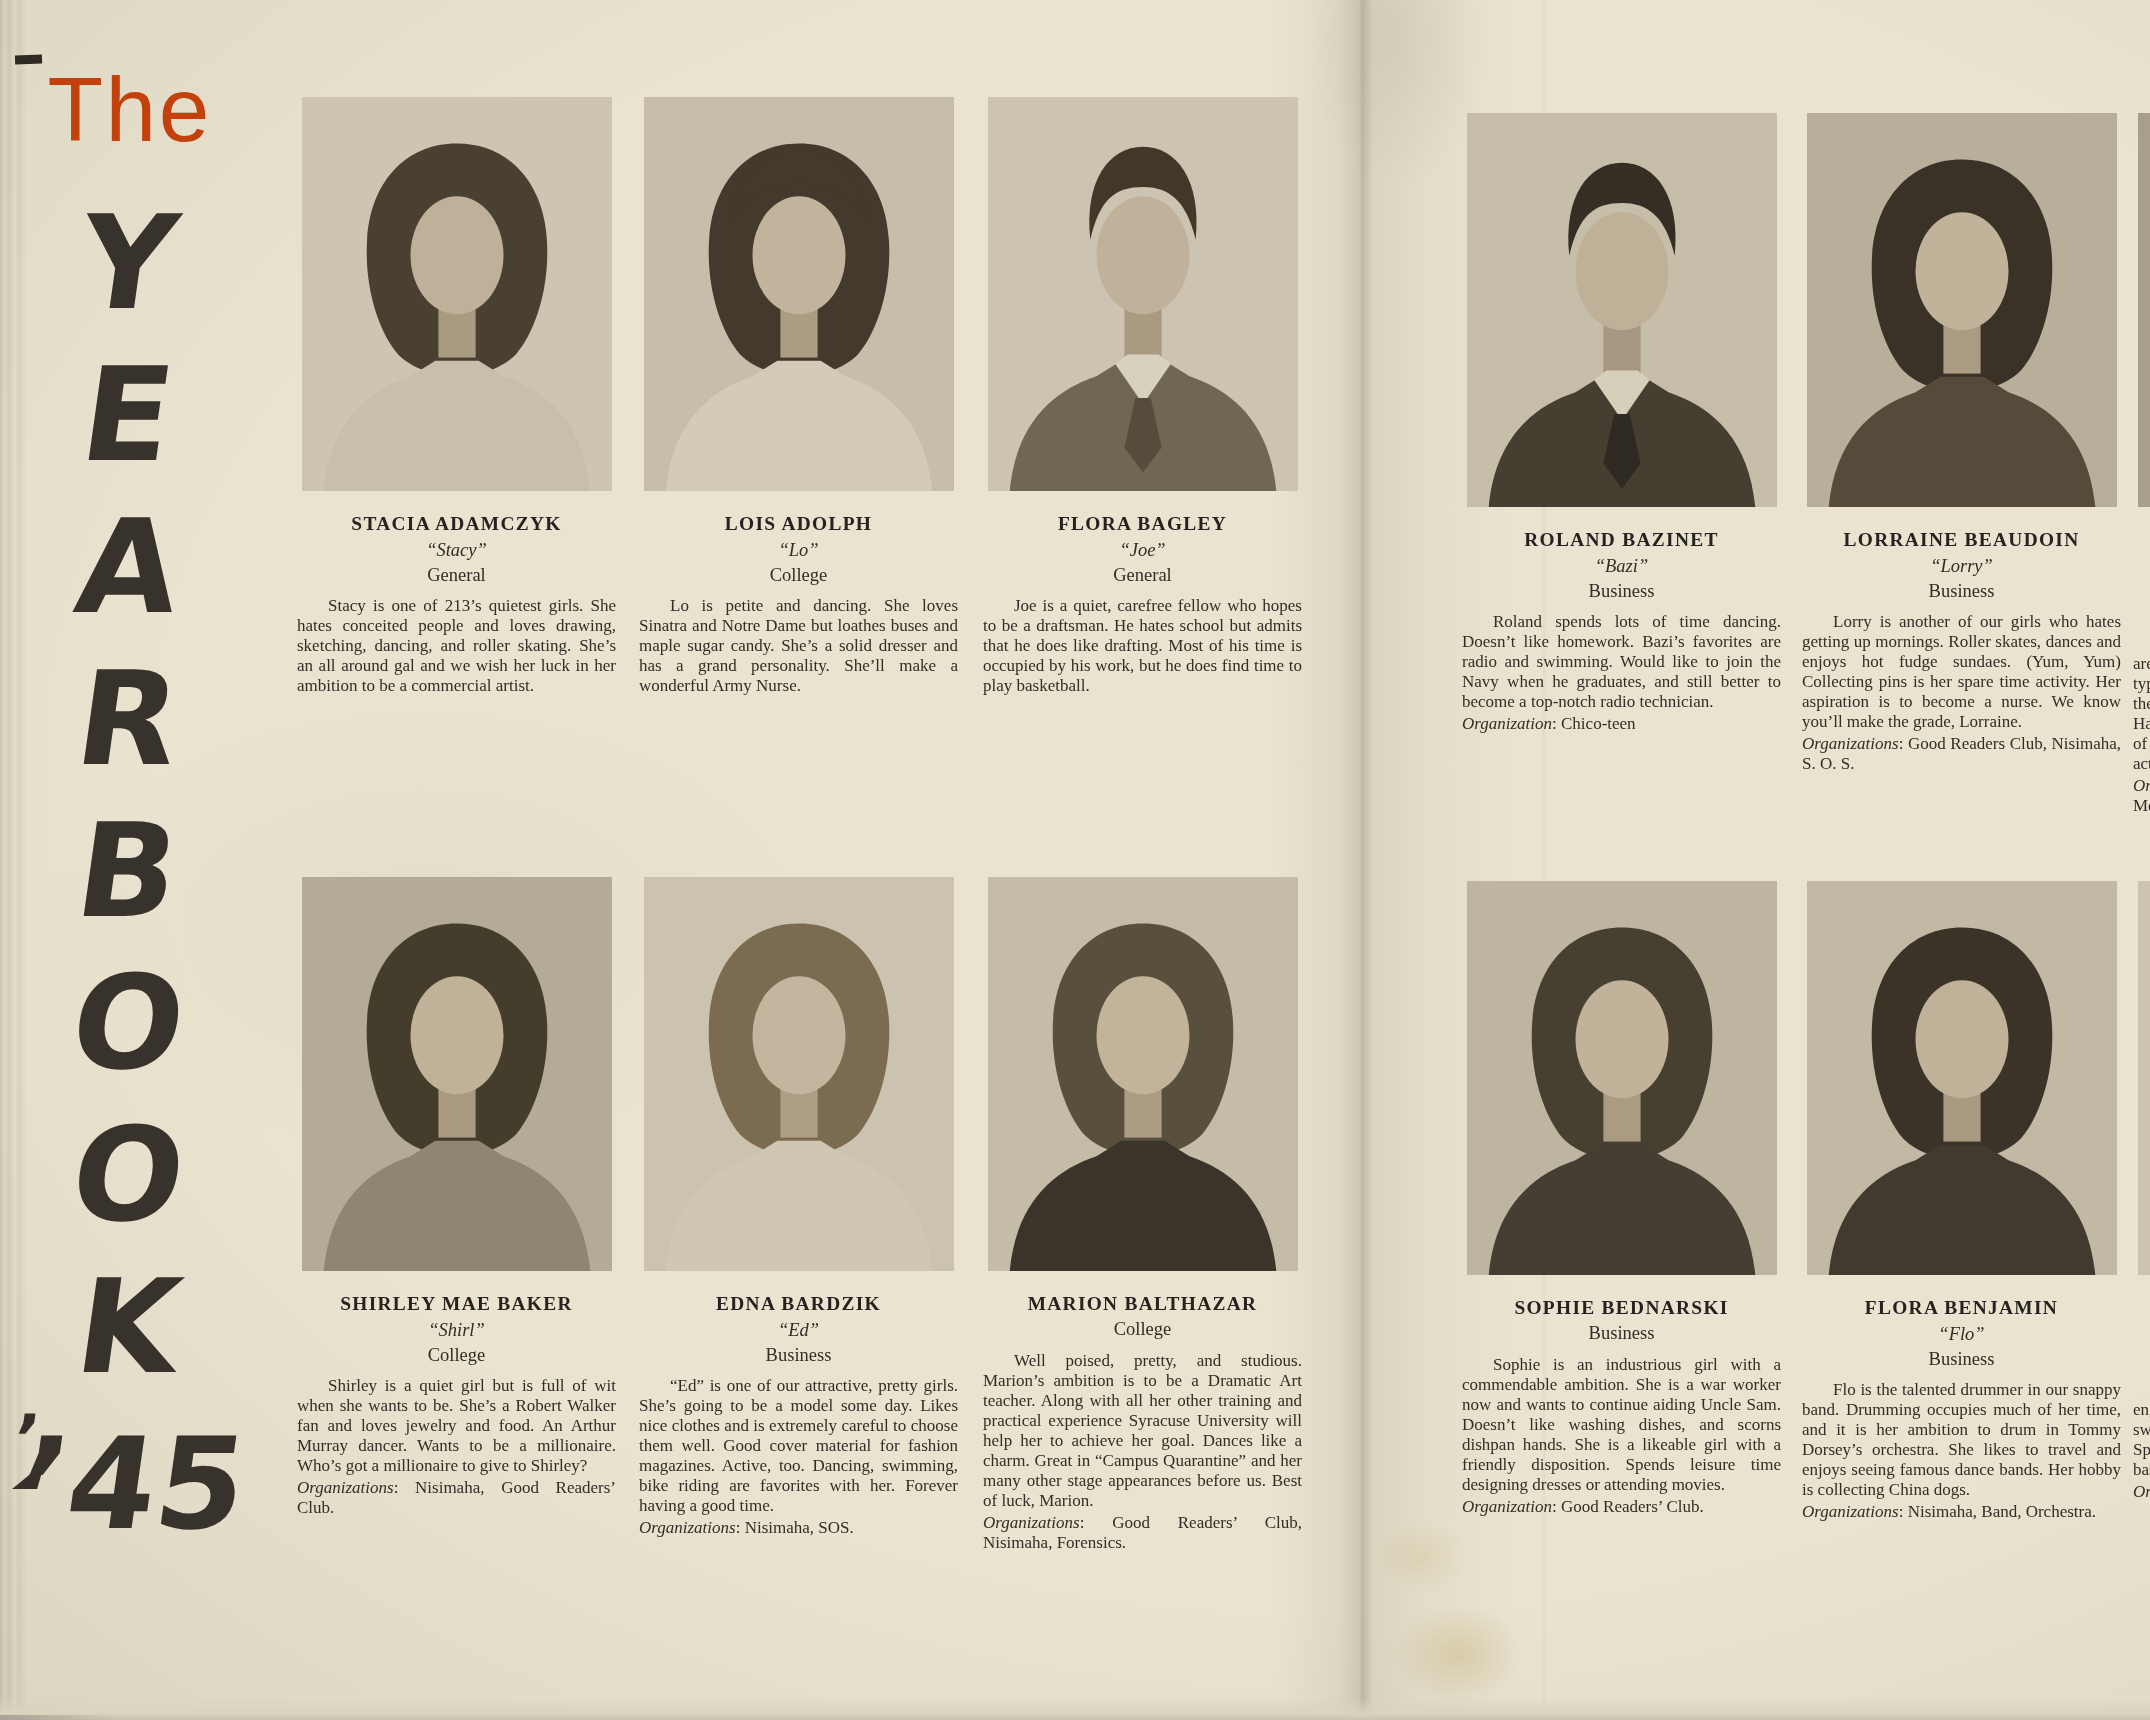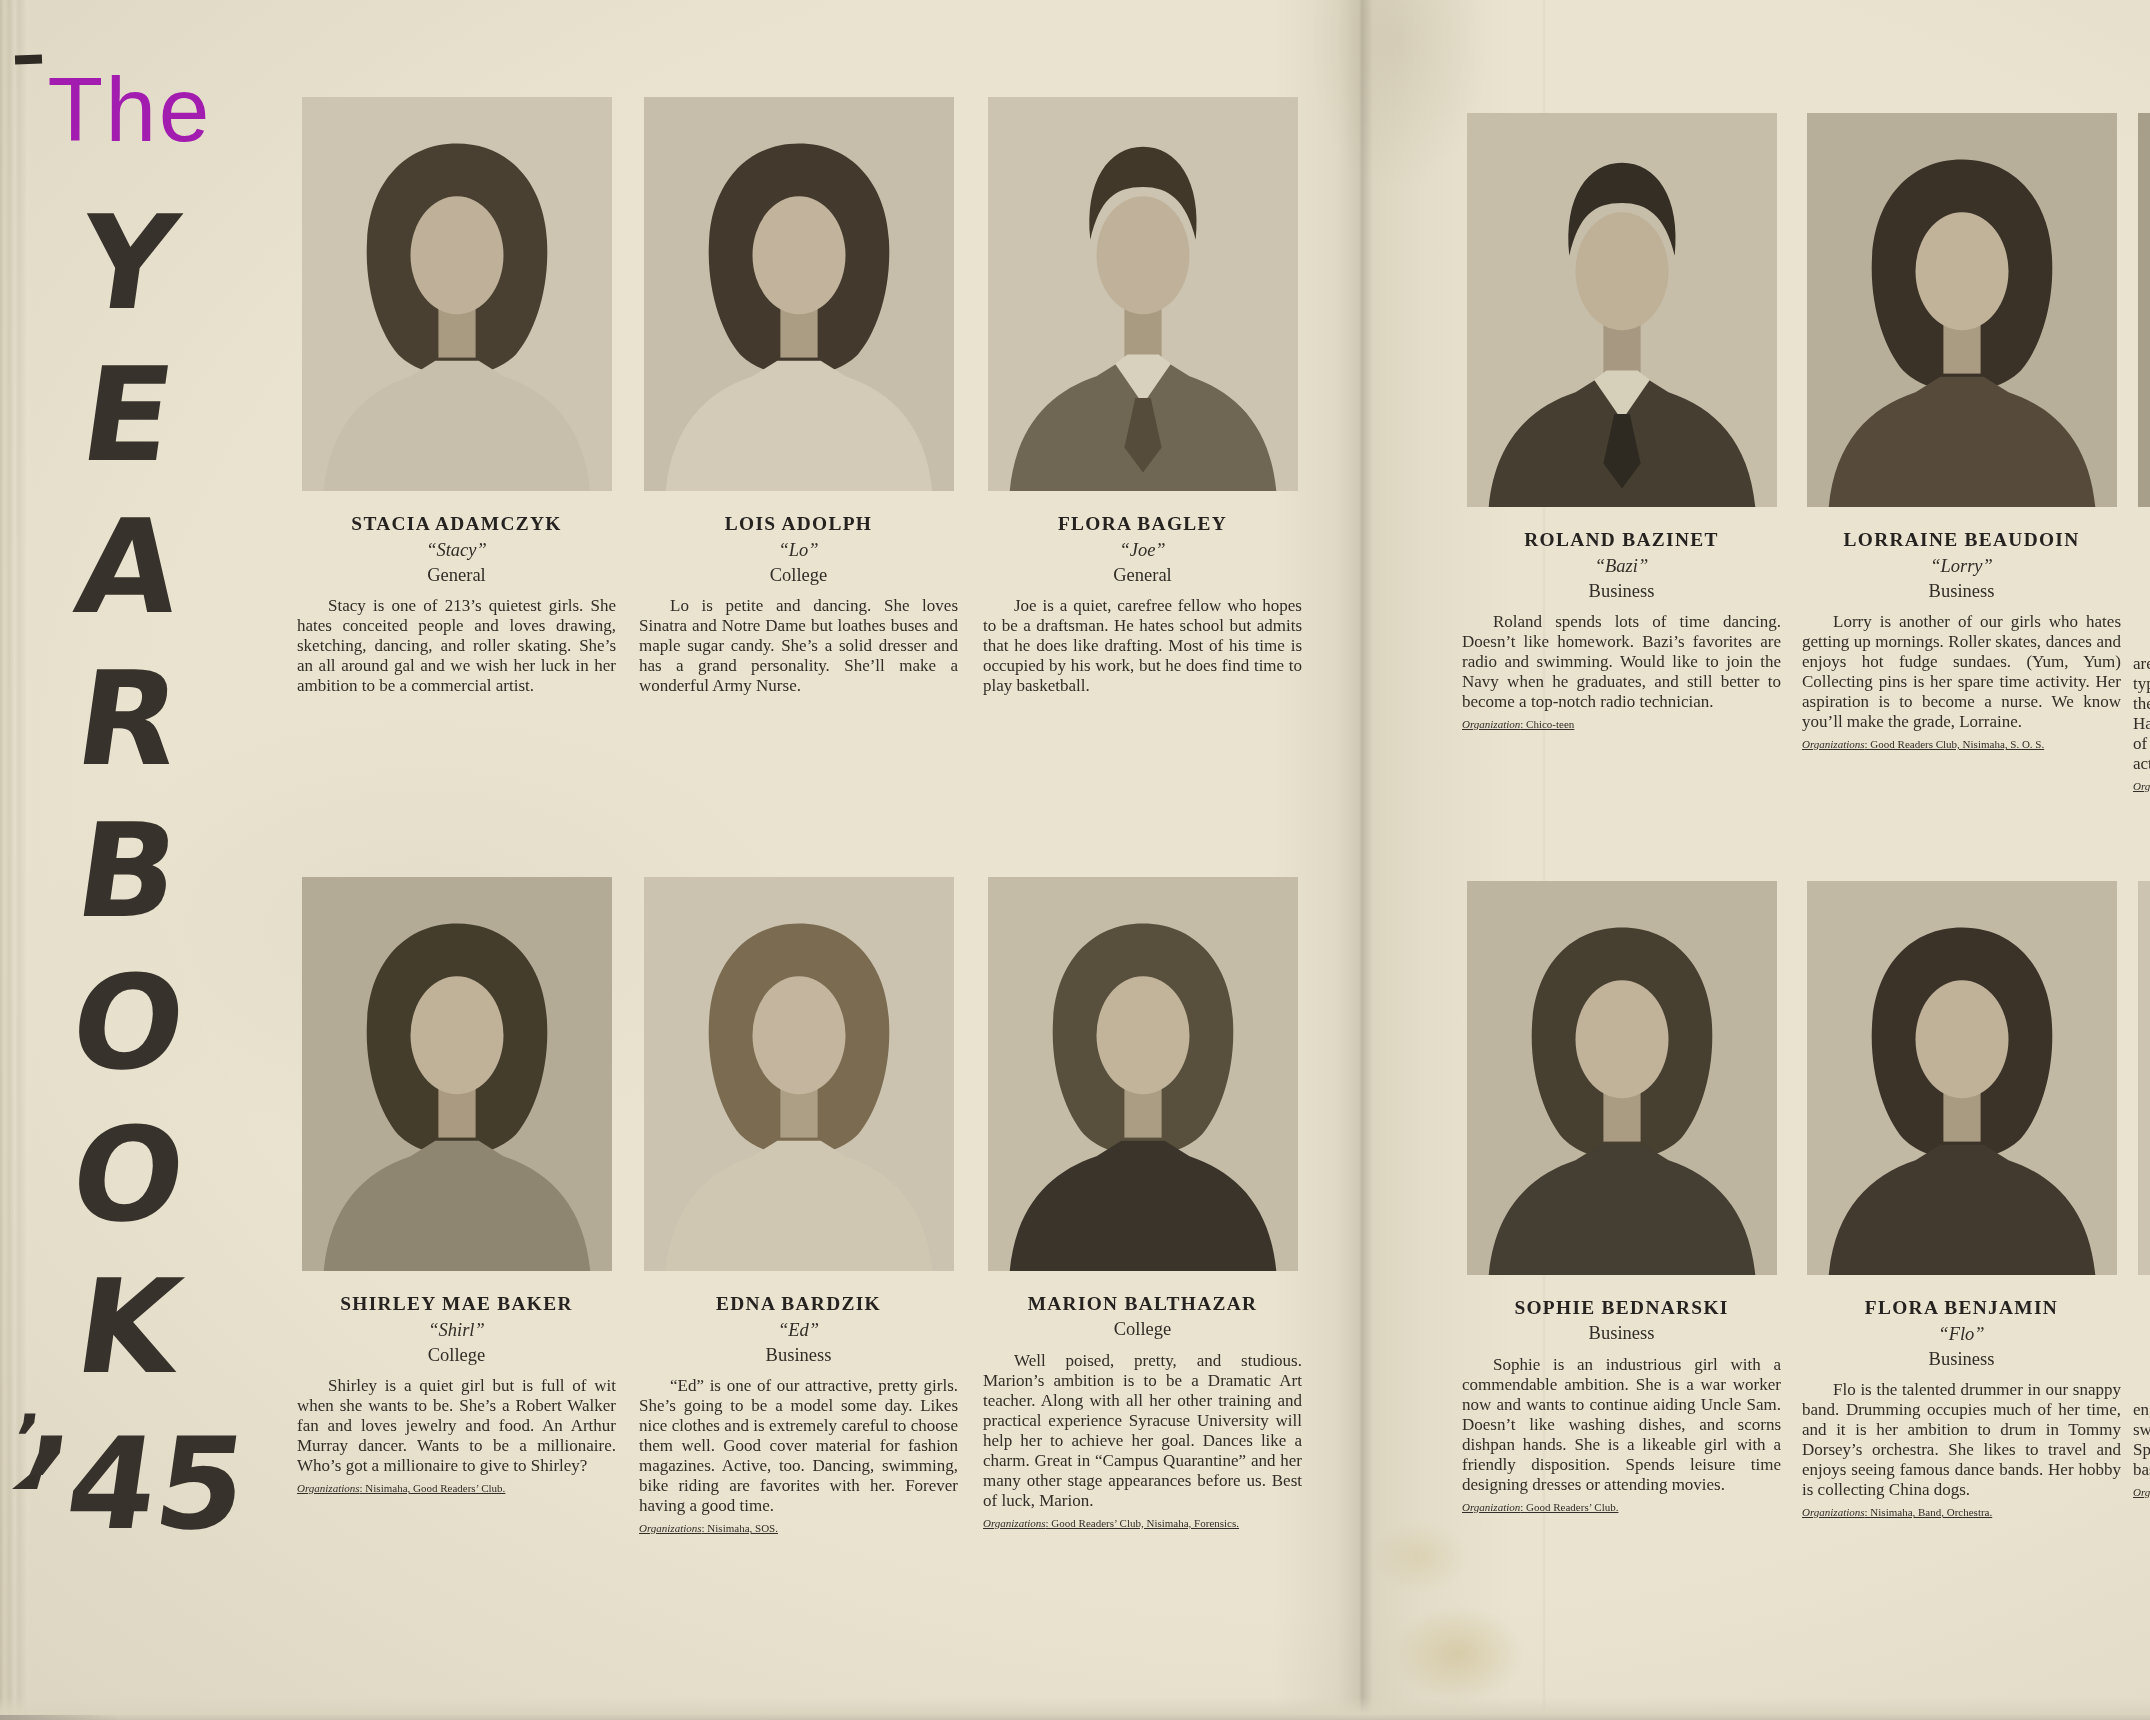--- a/index.html
+++ b/index.html
@@ -34,21 +34,21 @@
   .stray-dash { position:absolute; left:14.6px; top:55px; width:27px; height:8.6px;
     background:#2f2b24; transform:rotate(-2deg); }
   .stray-apostrophe { position:absolute; left:13.8px; top:1401px;
     font-family:"DejaVu Sans",sans-serif; font-weight:bold; font-size:65px; color:#35302a; transform:skewX(-8deg); }
   .stray-wedge { position:absolute; left:16.3px; top:1462px; width:0; height:0;
     border-left:25px solid transparent; border-bottom:27px solid #35302a; transform:skewX(-16deg); }
 
   
   .masthead { position:absolute; top:64px; display:flex; flex-direction:column; color:#37322b; }
   .masthead .the { font-family:"Liberation Sans","DejaVu Sans",sans-serif; font-weight:400;
-    font-size:91px; letter-spacing:2.6px; color:#a21caf; line-height:1; }
+    font-size:91px; letter-spacing:2.6px; color:#c2410c; line-height:1; }
   .masthead .vletters { display:flex; flex-direction:column; align-items:center; margin-top:32px; }
   .masthead .vletter { font-family:"DejaVu Sans",sans-serif; font-weight:bold;
     font-size:130px; line-height:152px; transform:skewX(-8deg); }
   .masthead .year { font-family:"DejaVu Sans",sans-serif; font-weight:bold;
     font-size:127px; line-height:1; transform:skewX(-8deg); margin-top:18px; white-space:nowrap; }
   .masthead.left  { left:22.4px;  width:211px; }
   .masthead.left  .the { margin-left:25px; }
   .masthead.left  .year { margin-left:-2.6px; }
 
   
@@ -65,21 +65,21 @@
   .ph-tie { fill:var(--tie,#3c352b); }
   .photo.male .ph-hairF, .photo.male .ph-hairF2 { display:none; }
   .photo.female .ph-hairM, .photo.female .ph-collar, .photo.female .ph-tie { display:none; }
 
   .name  { font-size:19.4px; font-weight:700; letter-spacing:1.3px; text-align:center;
            margin-top:22.4px; line-height:1.12; color:#262220; }
   .nick  { font-size:18.5px; font-style:italic; text-align:center; margin-top:5.2px; line-height:1.1; }
   .nick:empty { display:none; }
   .track { font-size:18.5px; text-align:center; margin-top:4.3px; line-height:1.1; }
   .bio   { font-size:17px; line-height:20px; text-align:justify; text-indent:31px; margin-top:11.2px; }
-  .orgs  { font-size:11px; line-height:20px; text-align:justify; margin-top:1.7px;text-decoration:underline; }
+  .orgs  { font-size:17px; line-height:20px; text-align:justify; margin-top:1.7px; }
   .orgs .orgs-label { font-style:italic; }
 
   
   .c0 { --pbg:#cdc5b1; --hair:#4a4032; --skin:#bfb199; --skin2:#a99b82; --suit:#c7bfab; }
   .c1 { --pbg:#c6bdaa; --hair:#43392c; --skin:#c2b49c; --skin2:#ab9d84; --suit:#d3cbb7; }
   .c2 { --pbg:#ccc4b0; --hair:#413829; --skin:#c0b29a; --skin2:#a99b82; --suit:#6f6753; --shirt:#d8d1bd; --tie:#564c3b; }
   .c3 { --pbg:#c7beaa; --hair:#352e24; --skin:#bfb098; --skin2:#a79981; --suit:#453e31; --shirt:#d6cfba; --tie:#2f2a21; }
   .c4 { --pbg:#b8af9a; --hair:#3a3227; --skin:#c1b29a; --skin2:#aa9c83; --suit:#564b3b; }
   .c5 { --pbg:#a89f8b; --hair:#463d2f; --skin:#c3b59d; --skin2:#ac9e85; --suit:#3e372c; }
   .c6 { --pbg:#b4ab96; --hair:#453d2c; --skin:#c0b199; --skin2:#a99a81; --suit:#8e8671; }

